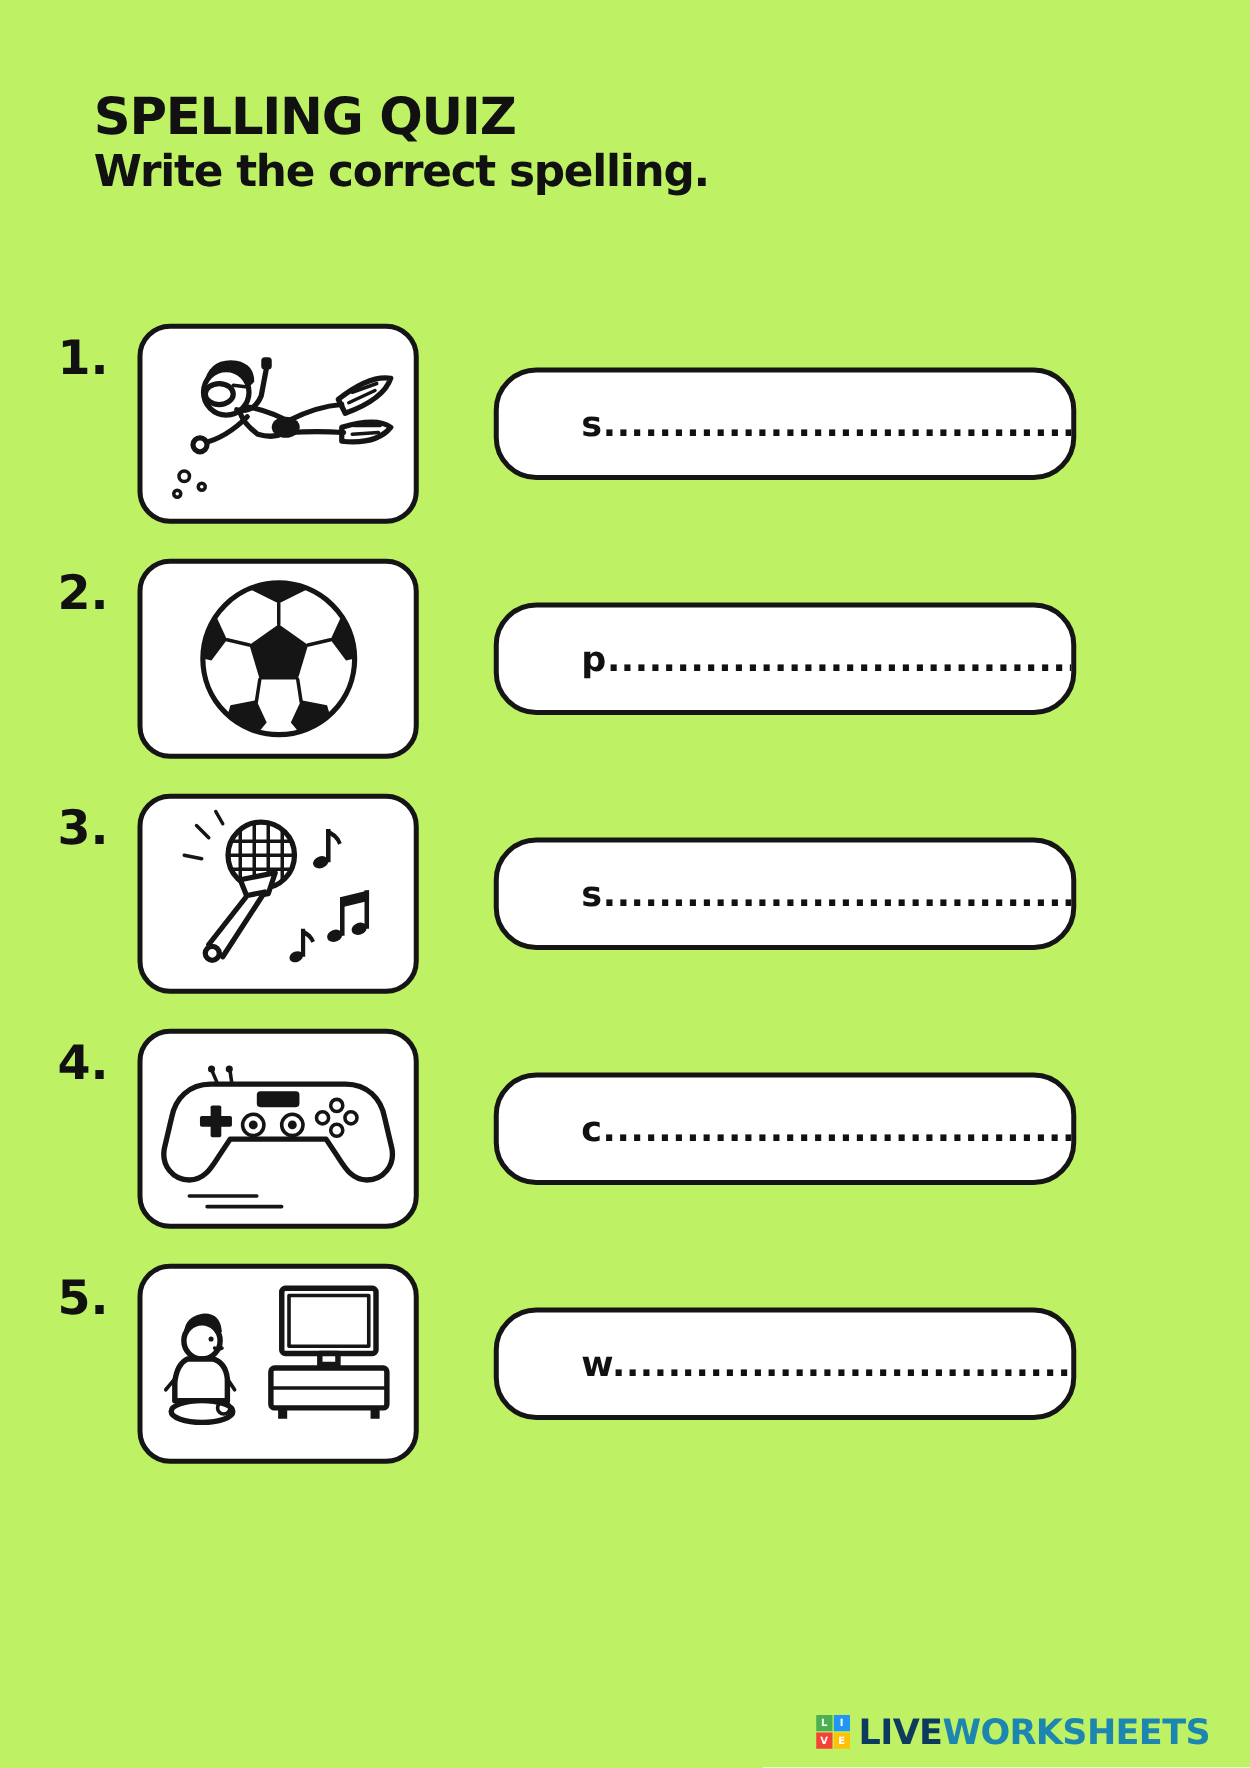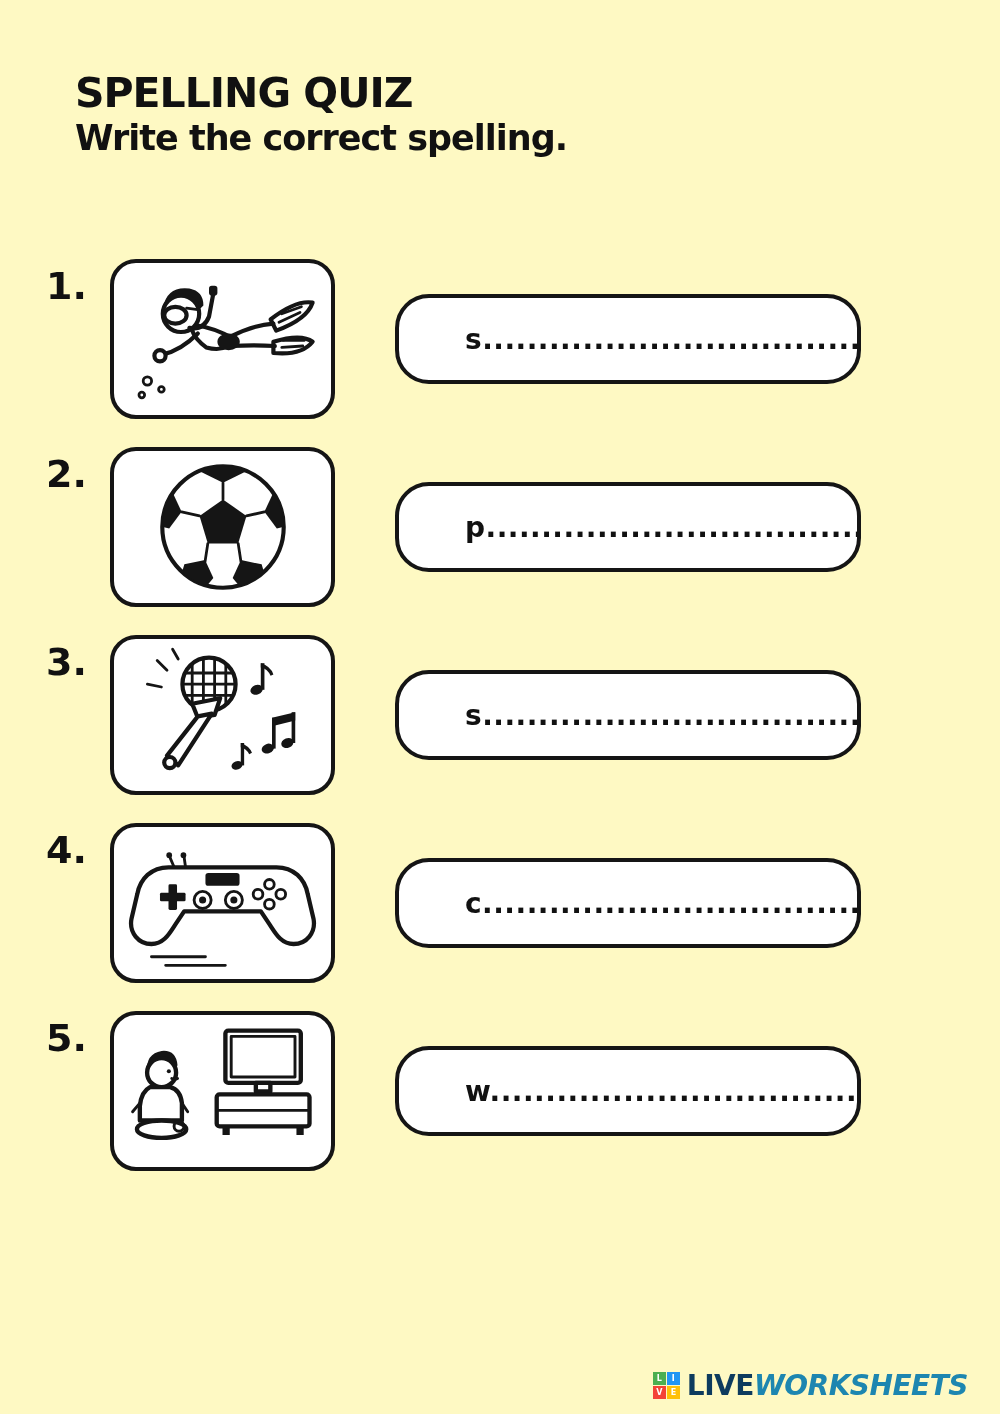--- a/index.html
+++ b/index.html
@@ -1,17 +1,17 @@
 <!DOCTYPE html>
 <html><head>
 <meta charset="utf-8">
 <style>
   html,body{margin:0;padding:0;background:#ffffff;}
   .page{
-    position:relative;width:1000px;height:1414px;background:#fef9c3;
+    position:relative;width:1000px;height:1414px;background:#bef264;
     font-family:"DejaVu Sans","Liberation Sans",sans-serif;color:#111;
     overflow:hidden;
   }
   .header{position:absolute;top:72px;left:75px;}
   .title{font-size:41px;font-weight:800;letter-spacing:-1px;margin:0;line-height:1.05;}
   .subtitle{font-size:35px;font-weight:700;letter-spacing:-1px;margin:4px 0 0 0;line-height:1.1;}
   .rows{position:absolute;top:258px;left:0;width:1000px;}
   .row{display:flex;align-items:center;height:162px;margin-bottom:26px;}
   .num{
     width:64px;margin-left:46px;font-size:38px;font-weight:700;
@@ -227,17 +227,17 @@
 
   <div class="footer">
     <div class="logo-grid">
       <div class="logo-cell" id="cell0" style="background: rgb(76, 175, 80);">L</div>
       <div class="logo-cell" id="cell1" style="background: rgb(33, 150, 243);">I</div>
       <div class="logo-cell" id="cell2" style="background: rgb(244, 67, 54);">V</div>
       <div class="logo-cell" id="cell3" style="background: rgb(255, 193, 7);">E</div>
     </div>
     <div class="logo-text">
       <span id="logo-live" style="color: rgb(13, 59, 94);">LIVE</span>
-      <span id="logo-worksheets" style="color: rgb(29, 134, 176); font-style: italic;">WORKSHEETS</span>
+      <span id="logo-worksheets" style="color: rgb(29, 134, 176);">WORKSHEETS</span>
     </div>
   </div>
 
 </div>
 
 </body></html>

